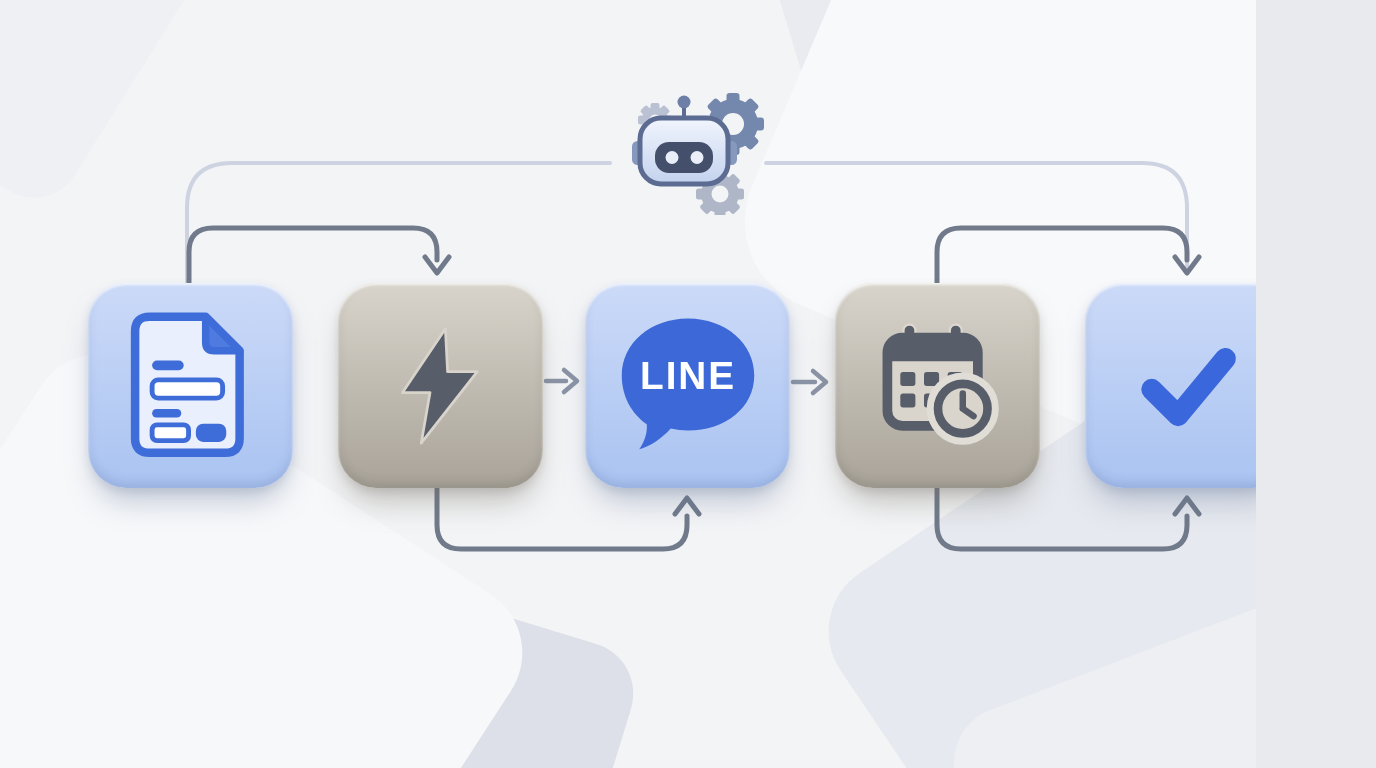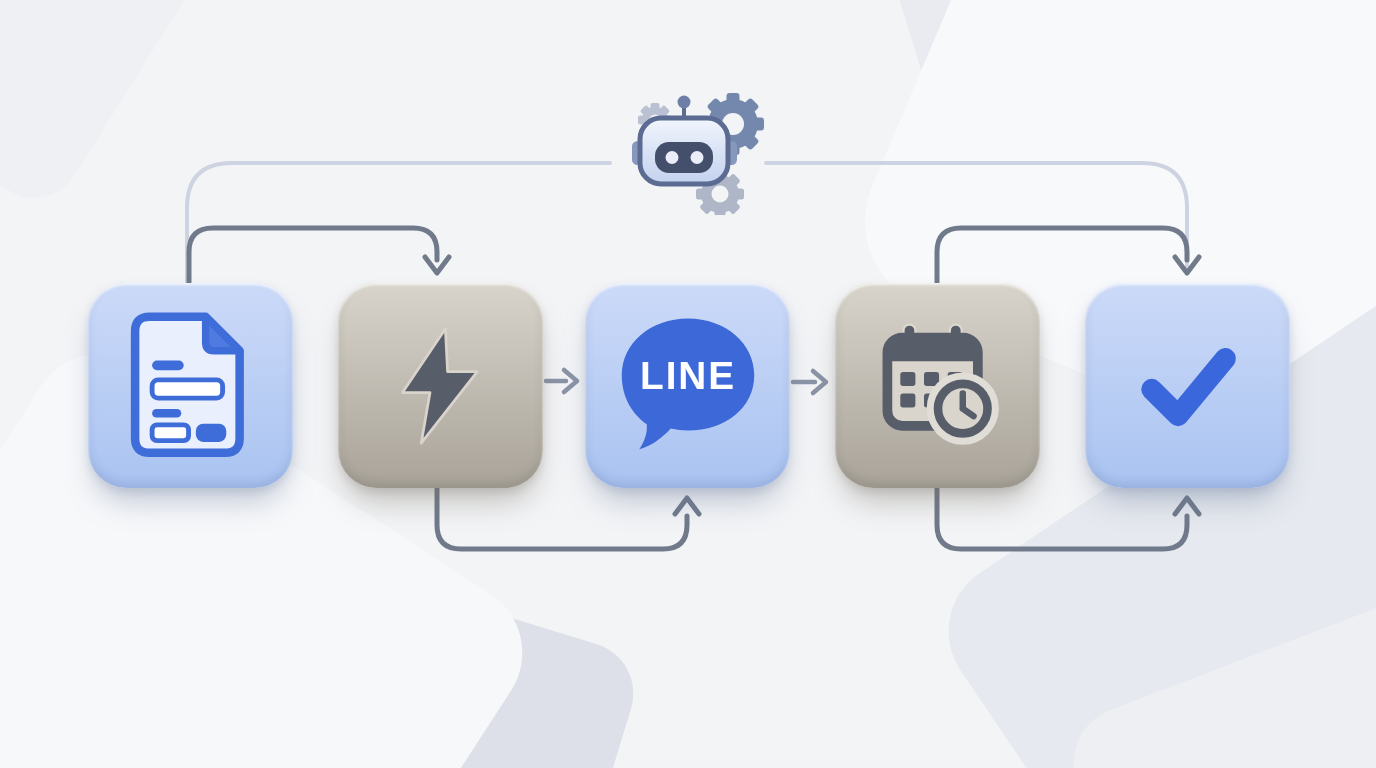--- a/index.html
+++ b/index.html
@@ -1,17 +1,17 @@
 <!DOCTYPE html>
 <html style="--background: #f3f4f6; --accent-blue: #3b67dd; --form-blue: #3e6cd9; --line-bubble-blue: #3d68d8; --tile-blue-light: #ccdaf8; --tile-blue-deep: #a9c3f1; --tile-taupe-light: #d8d4cb; --tile-taupe-deep: #a9a399; --icon-dark-gray: #575d69; --connector-dark: #707a8a; --connector-mid: #8b94a6; --connector-faint: #cdd3e1; --robot-slate: #5b6b91;"><head>
 <meta charset="utf-8">
 <style>
   html,body{margin:0;padding:0;background:#e8eaee;font-family:"Liberation Sans",sans-serif;}
   .canvas{
-    position:relative;width:1376px;height:768px;overflow:hidden;
+    position:relative;width:1256px;height:768px;overflow:hidden;
     background:var(--background,#f3f4f6);
   }
   
   .deco{position:absolute;z-index:0;}
   .deco-tl{width:340px;height:320px;left:-180px;top:-170px;background:#eef0f4;border-radius:48px;transform:rotate(32deg);}
   .deco-tr-dark{width:620px;height:460px;right:-170px;top:-190px;background:#e9ebf0;border-radius:70px;transform:rotate(-17deg);}
   .deco-tr-light{width:760px;height:560px;right:-300px;top:-120px;background:#f8f9fb;border-radius:90px;transform:rotate(23deg);}
   .deco-r-band{width:680px;height:260px;right:-240px;top:400px;background:#e6e9ef;border-radius:70px;transform:rotate(-34deg);}
   .deco-bl{width:430px;height:380px;left:170px;bottom:-200px;background:#dde0e8;border-radius:52px;transform:rotate(17deg);}
   .deco-bl-light{width:560px;height:640px;left:-140px;bottom:-300px;background:#f7f8fa;border-radius:70px;transform:rotate(33deg);}

